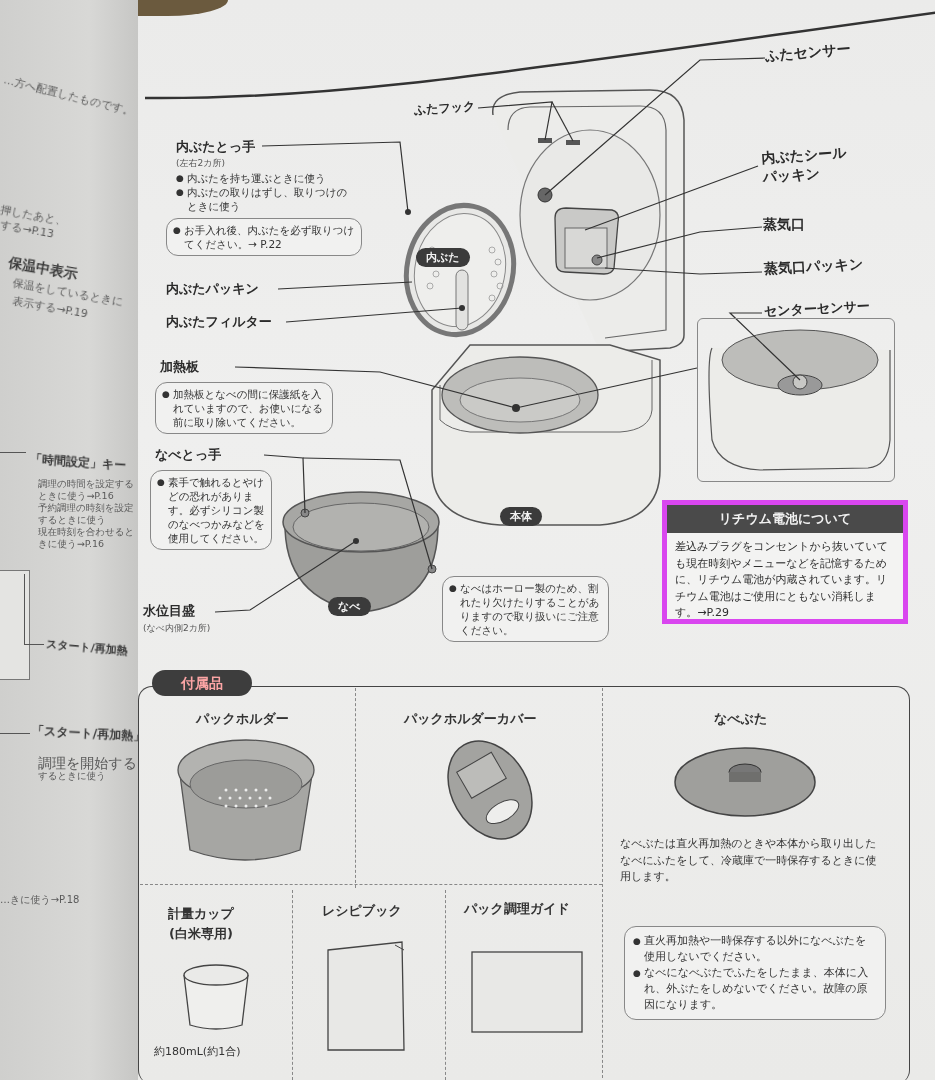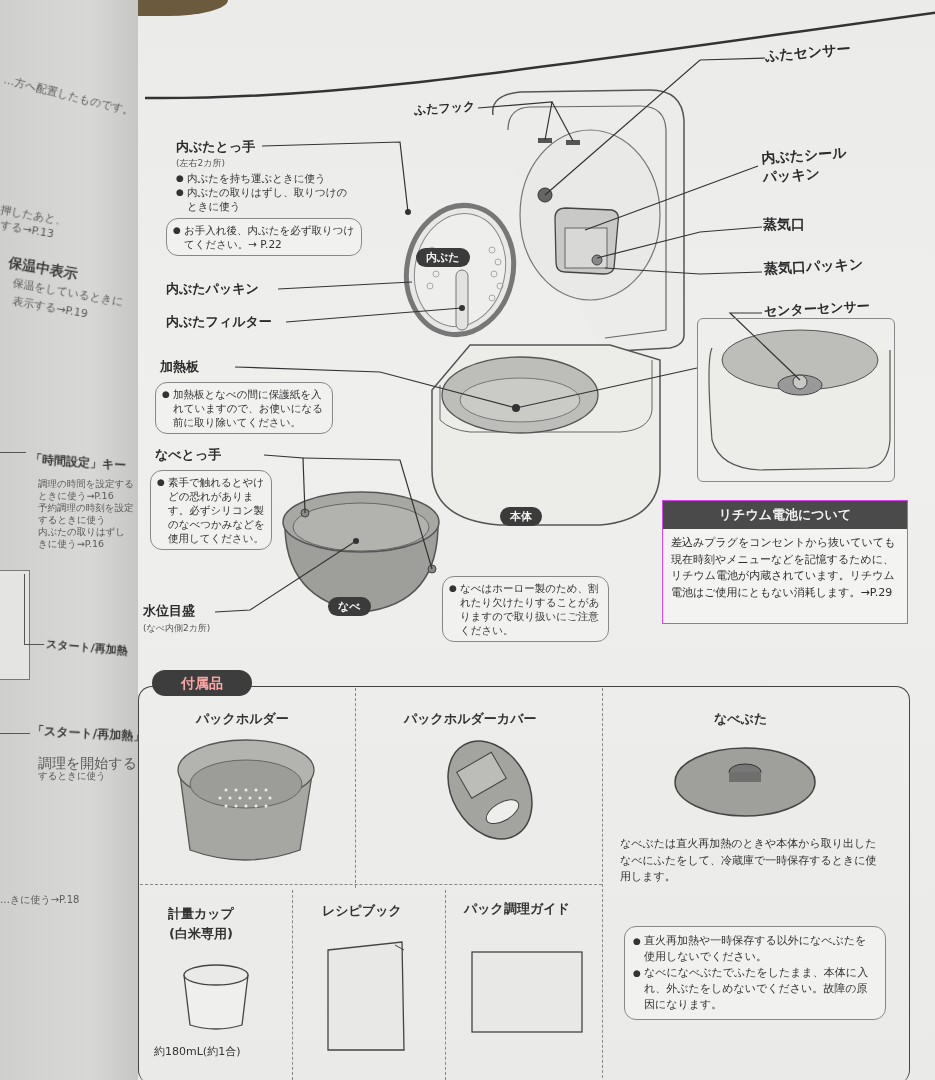--- a/index.html
+++ b/index.html
@@ -50,21 +50,21 @@
   .note li { list-style: none; padding-left: 11px; position: relative; }
   .note li::before { content: "●"; position: absolute; left: 0; font-size: 9px; }
 
   .pill {
     position: absolute; background: #3b3b3b; color: #f2f2f2; font-size: 11px; font-weight: bold;
     border-radius: 10px; padding: 2px 10px; white-space: nowrap;
   }
 
   .lithium {
     position: absolute; left: 662px; top: 500px; width: 246px; height: 124px;
-    border: 1px solid #d946ef; background: #f3f3f2;
+    border: 5px solid #d946ef; background: #f3f3f2;
   }
   .lithium .hdr {
     background: #4a4a4a; color: #f1f1f1; font-size: 13px; font-weight: bold;
     text-align: center; height: 28px; line-height: 28px;
   }
   .lithium .body { font-size: 11px; line-height: 16.5px; padding: 6px 8px; color: #2e2e2e; }
 
   .inset {
     position: absolute; left: 697px; top: 318px; width: 198px; height: 164px;
     border: 1px solid #888; border-radius: 6px; background: #efefed;
@@ -97,21 +97,21 @@
   <div class="lp-text" style="left:12px;top:285px;transform:rotate(10deg);">保温をしているときに</div>
   <div class="lp-text" style="left:12px;top:300px;transform:rotate(10deg);">表示する→P.19</div>
 
   <div class="lp-line" style="left:0;top:452px;width:26px;"></div>
   <div class="lp-text lp-bold" style="left:30px;top:454px;font-size:12px;transform:rotate(4deg);">「時間設定」キー</div>
   <div class="lp-text" style="left:38px;top:478px;font-size:9.5px;line-height:12px;white-space:normal;width:105px;">
     <div>調理の時間を設定する</div>
     <div>ときに使う→P.16</div>
     <div>予約調理の時刻を設定</div>
     <div>するときに使う</div>
-    <div>内ぶたの取りはずし</div>
+    <div>現在時刻を合わせると</div>
     <div>きに使う→P.16</div>
   </div>
   <div style="position:absolute;left:-30px;top:570px;width:42px;height:110px;border:1.5px solid #666;border-radius:50%;"></div>
   <div style="position:absolute;left:0;top:570px;width:30px;height:110px;border:1px solid #777;border-left:none;background:#e4e4e2;"></div>
   <div class="lp-line" style="left:24px;top:574px;width:1px;height:70px;"></div>
   <div class="lp-line" style="left:24px;top:644px;width:20px;"></div>
   <div class="lp-text lp-bold" style="left:46px;top:640px;font-size:11px;transform:rotate(5deg);">スタート/再加熱</div>
 
   <div class="lp-line" style="left:0;top:733px;width:30px;"></div>
   <div class="lp-text lp-bold" style="left:32px;top:726px;font-size:12px;transform:rotate(3deg);">「スタート/再加熱」キー</div>

